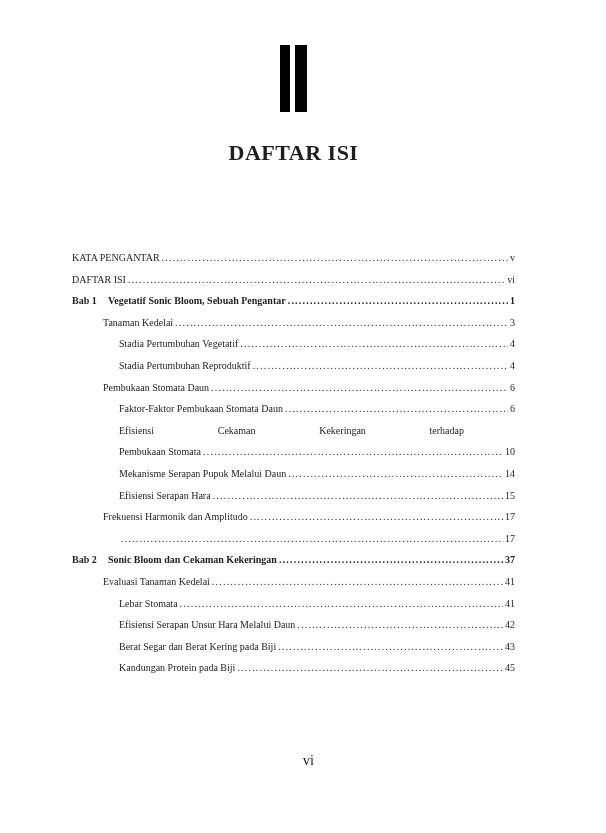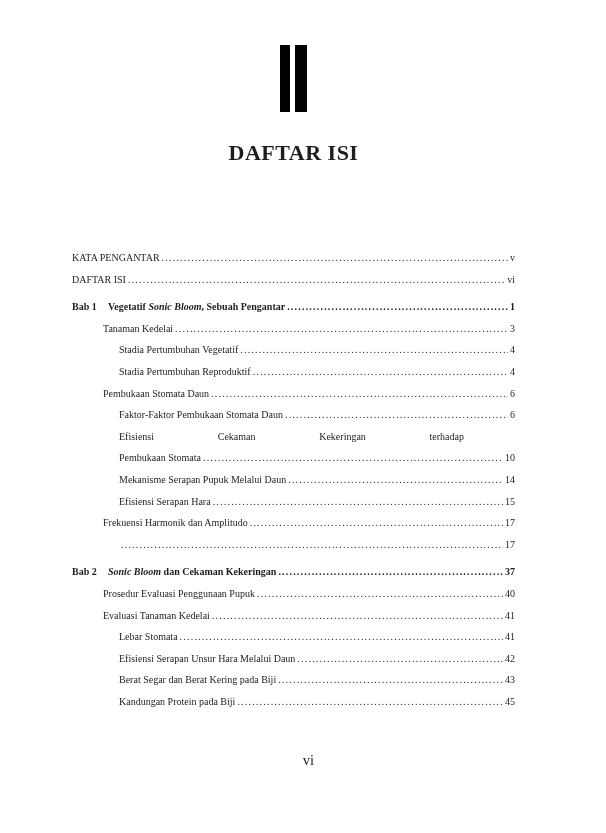--- a/index.html
+++ b/index.html
@@ -23,24 +23,24 @@
   .leader{
     flex:1 1 auto;overflow:hidden;white-space:nowrap;
     letter-spacing:1.2px;margin-left:2px;min-width:8px;
   }
   .leader::after{
     content:"..........................................................................................................................................................";
   }
   .num{white-space:nowrap;padding-left:2px}
   .level-1{padding-left:31px}
   .level-2{padding-left:47px}
-  .chapter-block{margin-top:6px}
+  .chapter-block{}
   .chapter{font-weight:bold}
   .chapter .bab{flex:0 0 36px}
-  .italic{font-style:italic}
+  .italic{}
   .wrapline{
     text-align:justify;text-align-last:justify;
     padding-right:51px;
   }
   .footer{
     position:absolute;top:752px;left:87px;width:443px;
     text-align:center;font-size:14.5px;
   }
 </style>
 </head>
@@ -128,25 +128,20 @@
           </div>
         </div>
         <div class="chapter-block">
           <div class="row chapter">
             <span class="bab">Bab 2</span>
             <span class="label"><span class="italic">Sonic Bloom</span><span> dan Cekaman Kekeringan</span></span>
             <span class="leader"></span>
             <span class="num">37</span>
           </div>
           <div class="row level-1">
-            <span class="label">Prosedur Evaluasi Penggunaan Pupuk</span>
-            <span class="leader"></span>
-            <span class="num">40</span>
-          </div>
-          <div class="row level-1">
             <span class="label">Evaluasi Tanaman Kedelai</span>
             <span class="leader"></span>
             <span class="num">41</span>
           </div>
           <div class="row level-2">
             <span class="label">Lebar Stomata</span>
             <span class="leader"></span>
             <span class="num">41</span>
           </div>
           <div class="row level-2">

